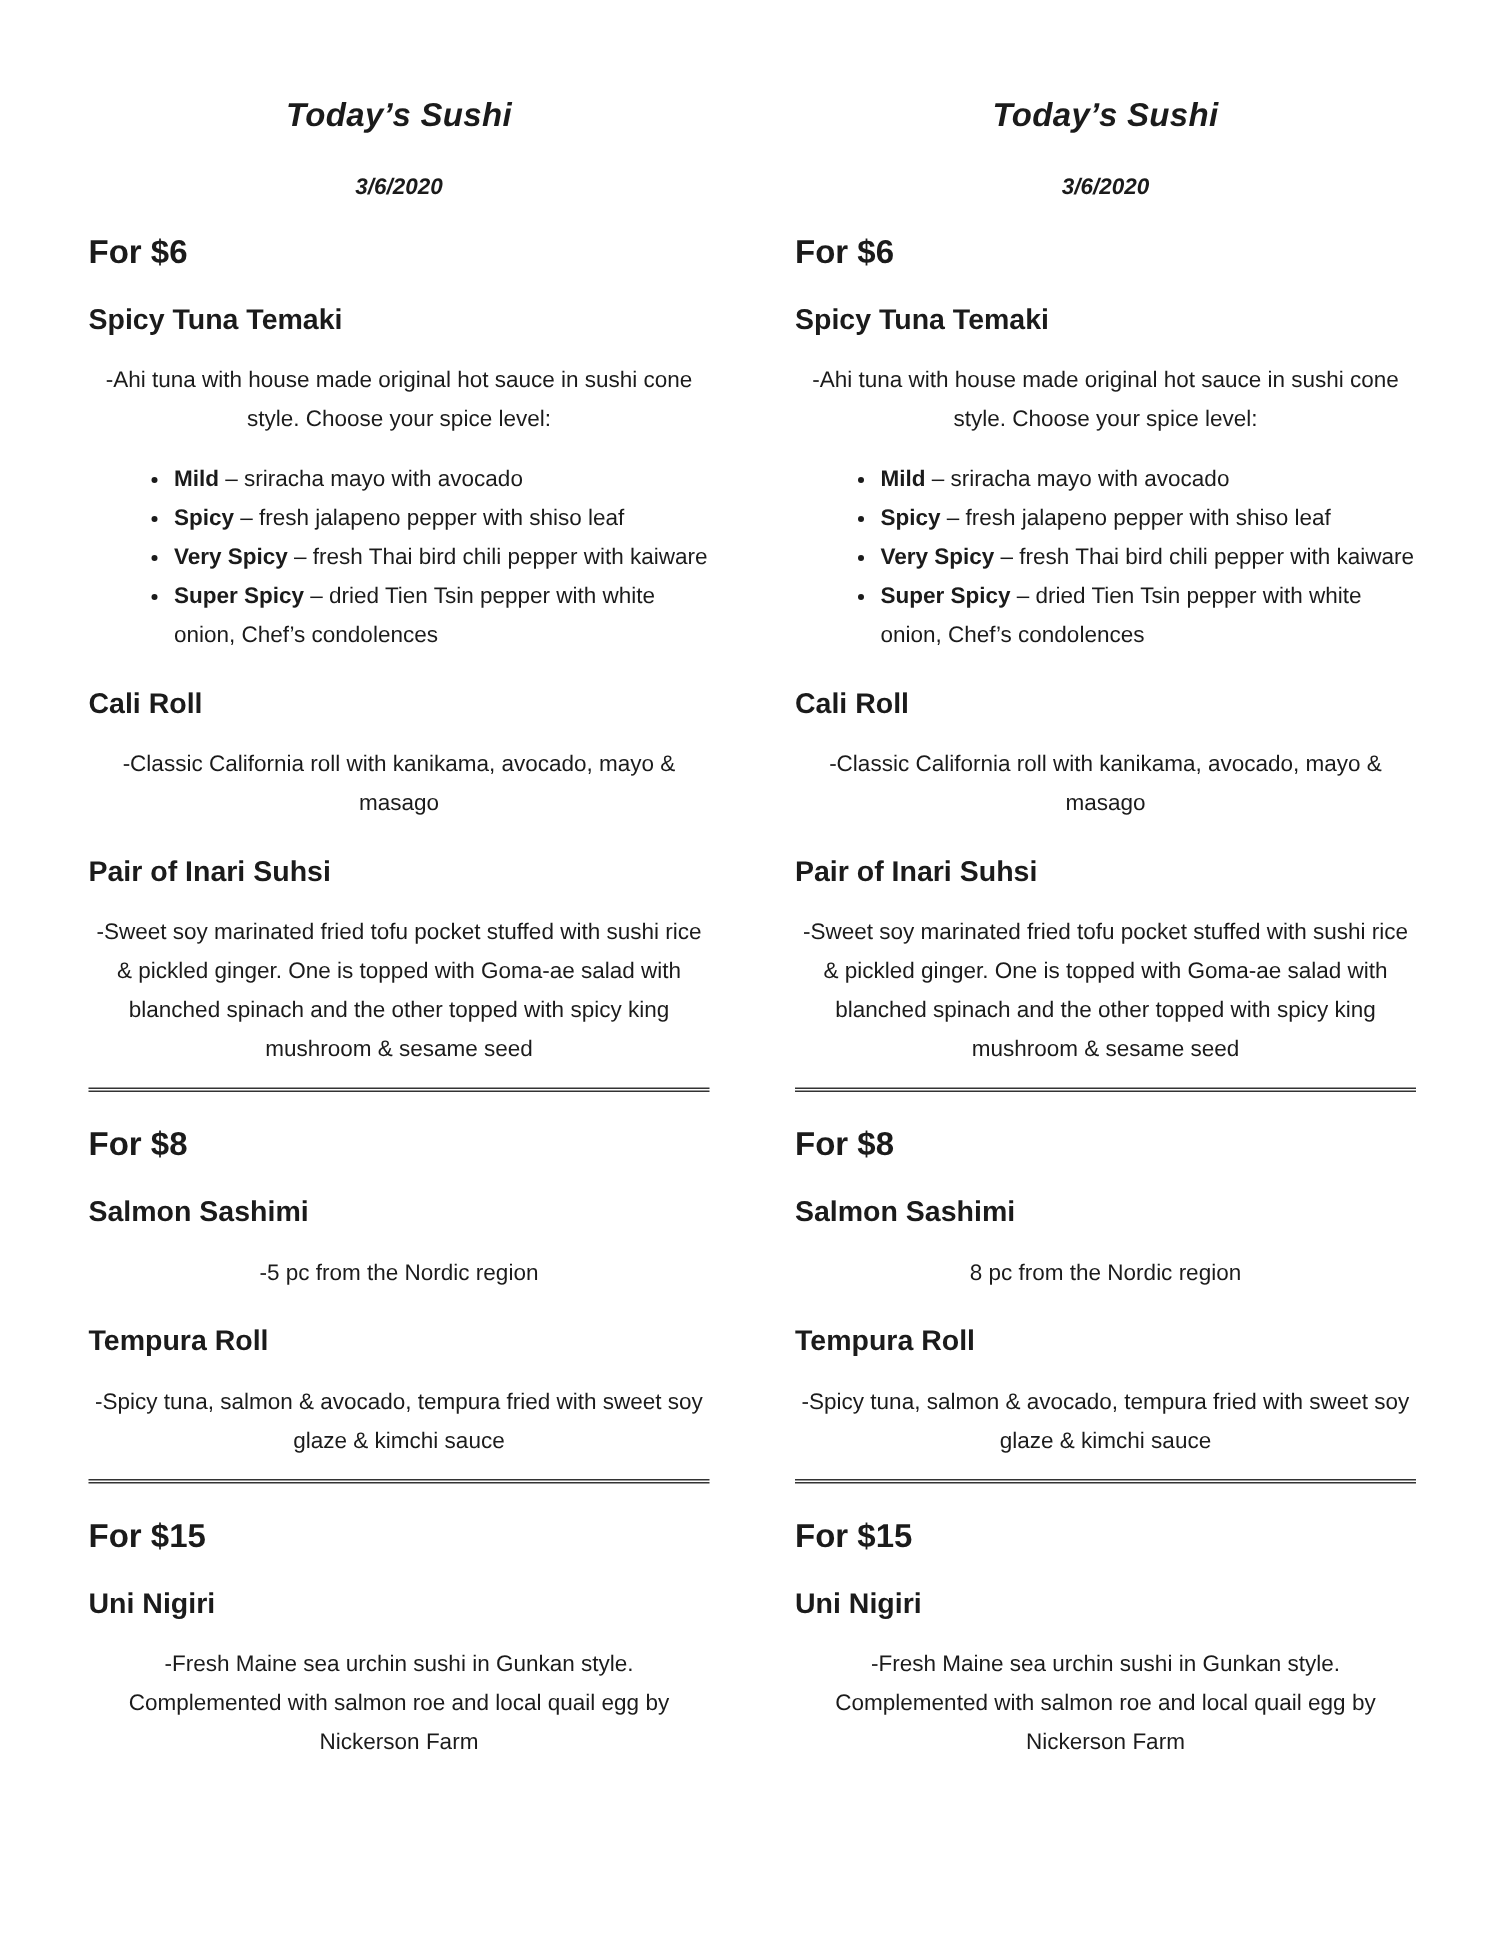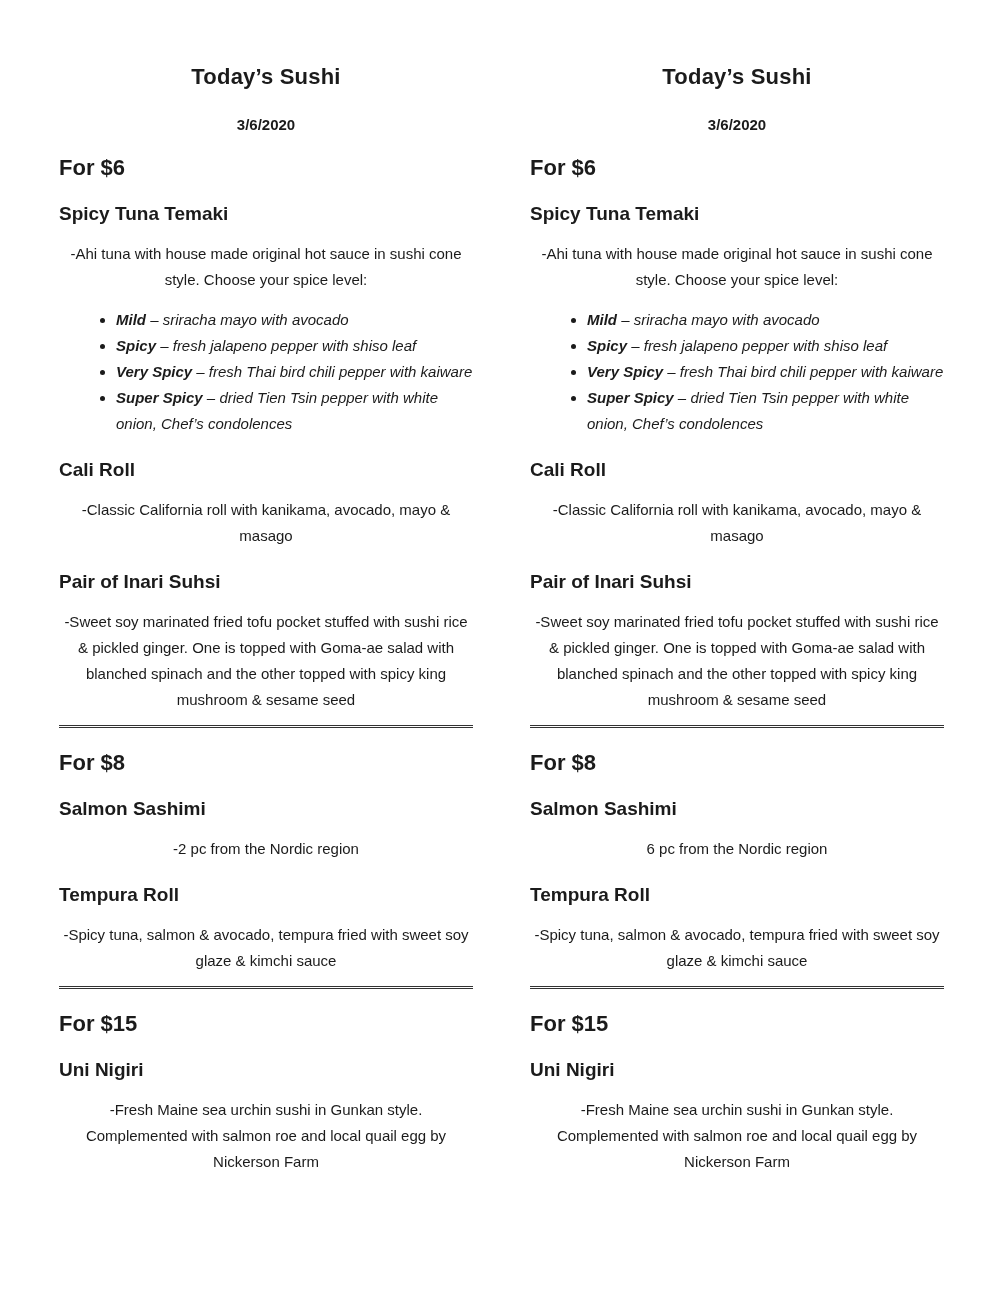--- a/index.html
+++ b/index.html
@@ -16,47 +16,48 @@
     padding: 62px 56px 0 59px;
     gap: 57px;
   }
   .column { width: 414px; }
   .title {
     font-size: 22px;
     font-weight: bold;
     text-align: center;
     margin: 2px 0 0 0;
     letter-spacing: 0.2px;
+    font-style: italic;
   }
   .date {
     font-size: 15px;
     font-weight: bold;
     text-align: center;
     margin-top: 26px;
+    font-style: italic;
   }
   .section-heading {
     font-size: 22px;
     font-weight: bold;
     margin: 22px 0 0 0;
   }
   .item-name {
     font-size: 19px;
     font-weight: bold;
     margin: 22px 0 0 0;
   }
   .item-desc {
     font-size: 15px;
     line-height: 26px;
     margin: 16px 0 0 0;
     text-align: center;
   }
   ul.bullets {
     margin: 14px 0 0 0;
     padding-left: 57px;
-    font-style: italic;
   }
   ul.bullets li {
     font-size: 15px;
     line-height: 26px;
     list-style-type: disc;
   }
   li .b, .bold { font-weight: bold; }
   .divider {
     border-bottom: 3px double #333333;
     margin-top: 12px;
@@ -86,21 +87,21 @@
     <p class="item-desc">-Classic California roll with kanikama, avocado, mayo &amp; masago</p>
 
     <h3 class="item-name">Pair of Inari Suhsi</h3>
     <p class="item-desc">-Sweet soy marinated fried tofu pocket stuffed with sushi rice &amp; pickled ginger. One is topped with Goma-ae salad with blanched spinach and the other topped with spicy king mushroom &amp; sesame seed</p>
 
     <div class="divider"></div>
 
     <h2 class="section-heading">For $8</h2>
 
     <h3 class="item-name">Salmon Sashimi</h3>
-    <p class="item-desc">-2 pc from the Nordic region</p>
+    <p class="item-desc">-5 pc from the Nordic region</p>
 
     <h3 class="item-name">Tempura Roll</h3>
     <p class="item-desc">-Spicy tuna, salmon &amp; avocado, tempura fried with sweet soy glaze &amp; kimchi sauce</p>
 
     <div class="divider"></div>
 
     <h2 class="section-heading">For $15</h2>
 
     <h3 class="item-name">Uni Nigiri</h3>
     <p class="item-desc">-Fresh Maine sea urchin sushi in Gunkan style. Complemented with salmon roe and local quail egg by Nickerson Farm</p>
@@ -125,21 +126,21 @@
     <p class="item-desc">-Classic California roll with kanikama, avocado, mayo &amp; masago</p>
 
     <h3 class="item-name">Pair of Inari Suhsi</h3>
     <p class="item-desc">-Sweet soy marinated fried tofu pocket stuffed with sushi rice &amp; pickled ginger. One is topped with Goma-ae salad with blanched spinach and the other topped with spicy king mushroom &amp; sesame seed</p>
 
     <div class="divider"></div>
 
     <h2 class="section-heading">For $8</h2>
 
     <h3 class="item-name">Salmon Sashimi</h3>
-    <p class="item-desc">6 pc from the Nordic region</p>
+    <p class="item-desc">8 pc from the Nordic region</p>
 
     <h3 class="item-name">Tempura Roll</h3>
     <p class="item-desc">-Spicy tuna, salmon &amp; avocado, tempura fried with sweet soy glaze &amp; kimchi sauce</p>
 
     <div class="divider"></div>
 
     <h2 class="section-heading">For $15</h2>
 
     <h3 class="item-name">Uni Nigiri</h3>
     <p class="item-desc">-Fresh Maine sea urchin sushi in Gunkan style. Complemented with salmon roe and local quail egg by Nickerson Farm</p>

